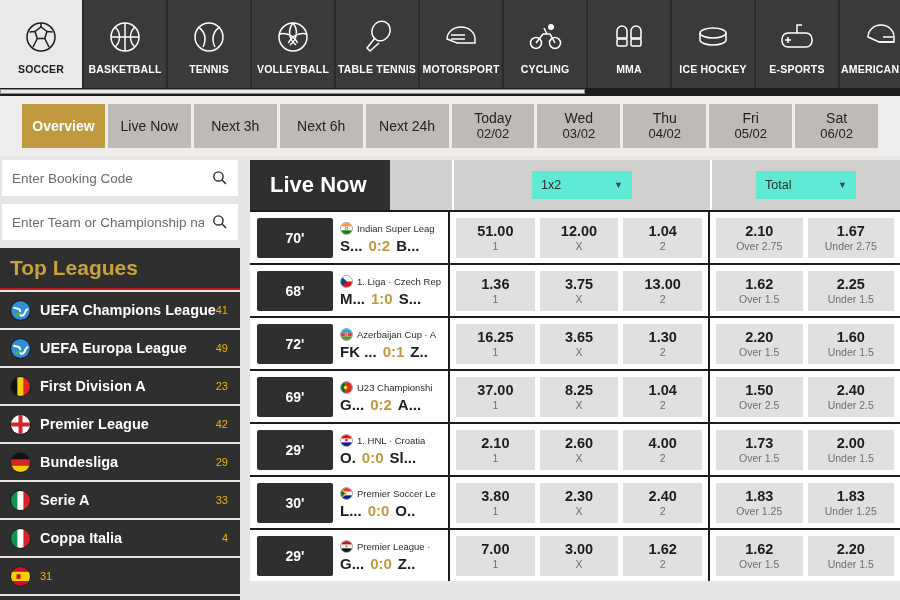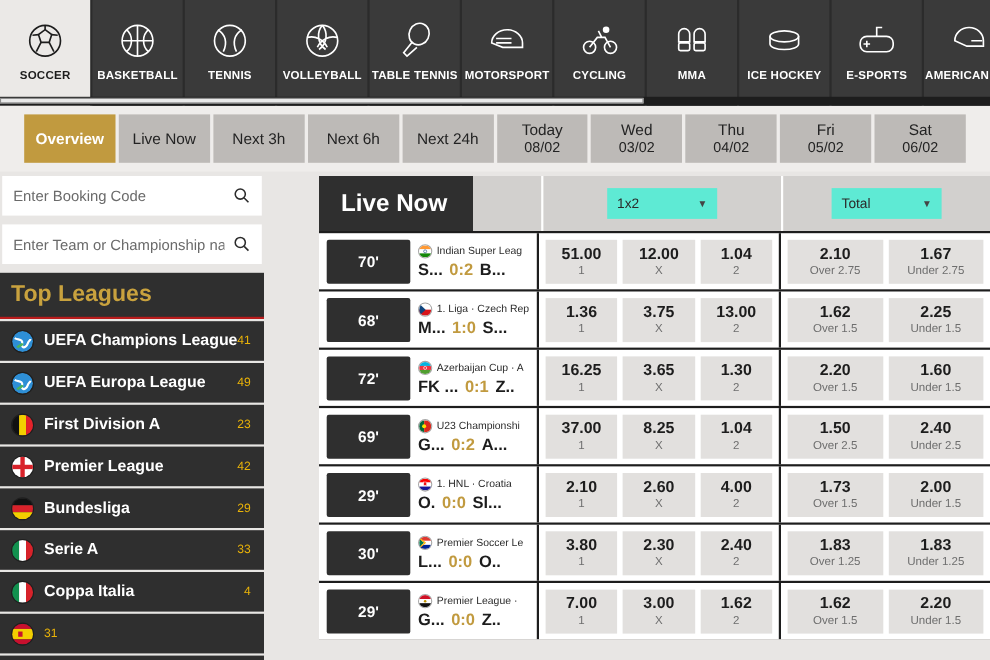--- a/index.html
+++ b/index.html
@@ -57,21 +57,21 @@
     flex: 1 1 0; height: 44px;
     background: #bdbab7; color: #232323;
     display: flex; flex-direction: column;
     align-items: center; justify-content: center;
     font-size: 14px; cursor: pointer; line-height: 1.15;
   }
   .time-tab.active { background: #c19a3f; color: #fff; font-weight: bold; }
   .time-tab .sub { font-size: 13px; }
 
   
-  .body-wrap { display: flex; height: 444px; gap: 40px; }
+  .body-wrap { display: flex; height: 444px; }
 
   
   .sidebar { width: 240px; flex: 0 0 240px; padding: 4px 0 0 0; }
   .search-box {
     position: relative; margin: 0 2px 8px 2px;
     height: 36px; background: #fff; display: flex; align-items: center;
   }
   .search-box input {
     border: 0; outline: 0; background: transparent;
     width: 100%; height: 100%;
@@ -301,21 +301,21 @@
         <span>Next 3h</span>
       </div>
       <div class="time-tab">
         <span>Next 6h</span>
       </div>
       <div class="time-tab">
         <span>Next 24h</span>
       </div>
       <div class="time-tab">
         <span>Today</span>
-        <span class="sub">08/02</span>
+        <span class="sub">02/02</span>
       </div>
       <div class="time-tab">
         <span>Wed</span>
         <span class="sub">03/02</span>
       </div>
       <div class="time-tab">
         <span>Thu</span>
         <span class="sub">04/02</span>
       </div>
       <div class="time-tab">

